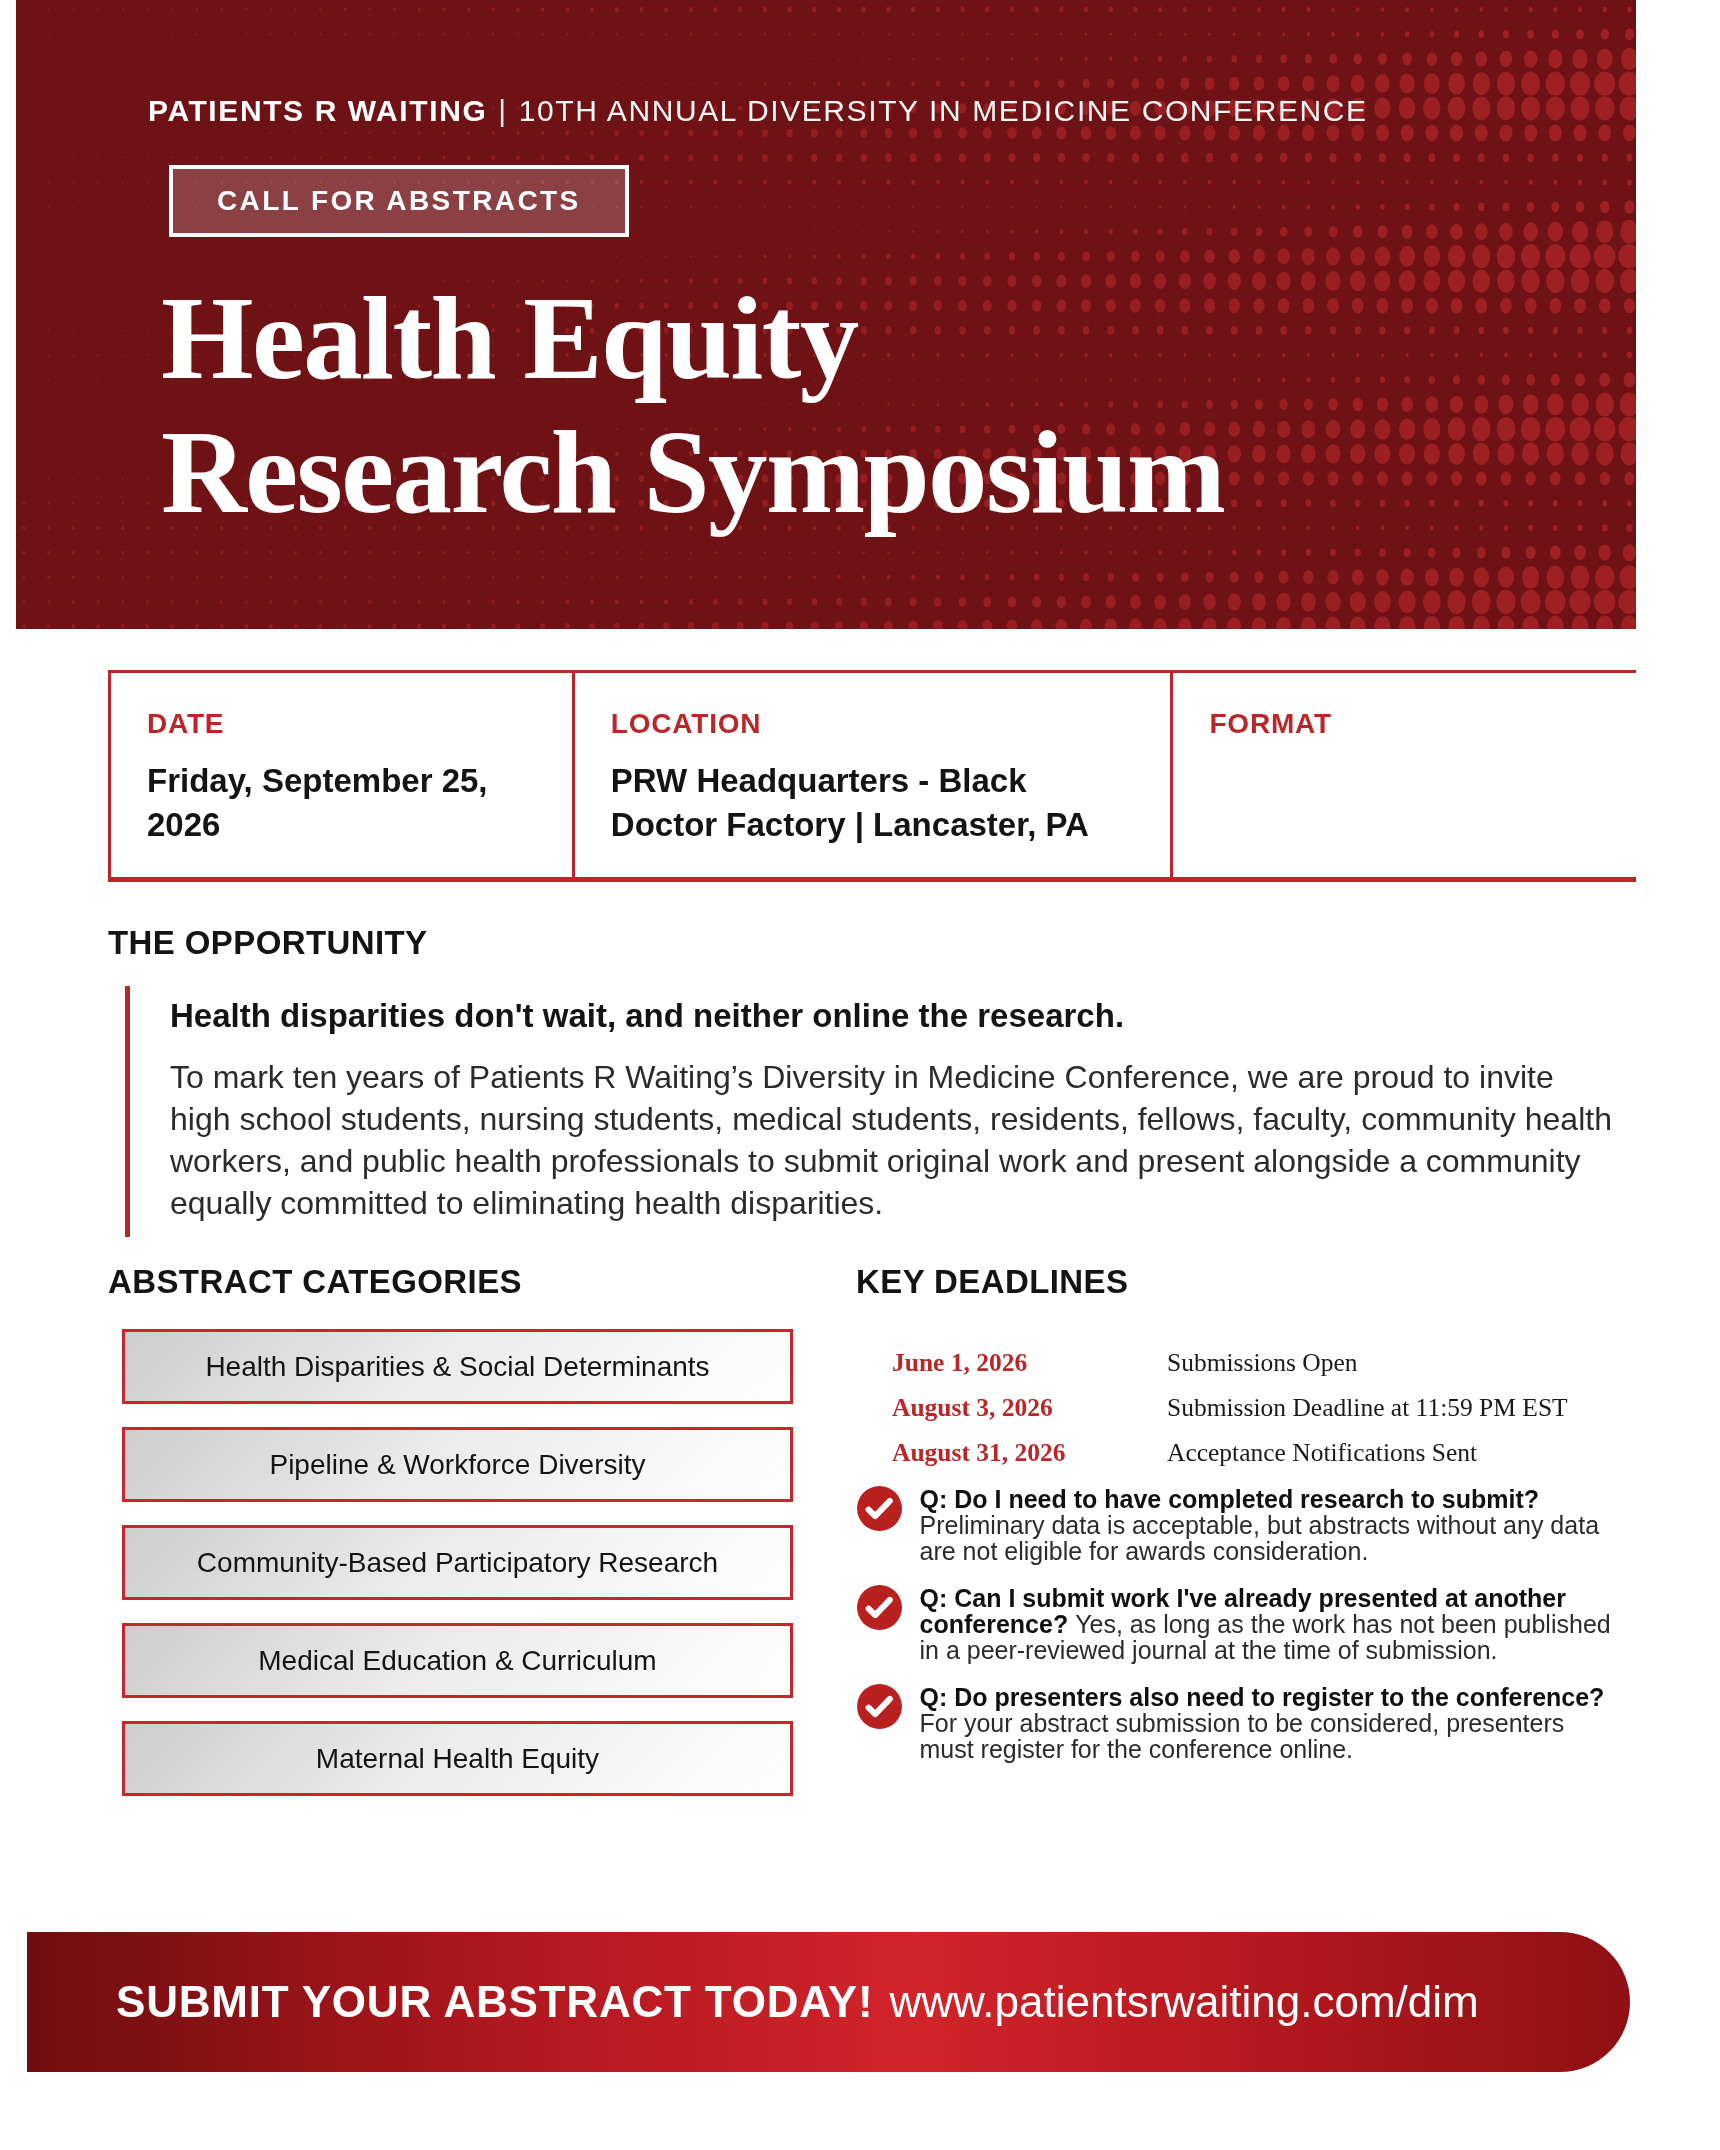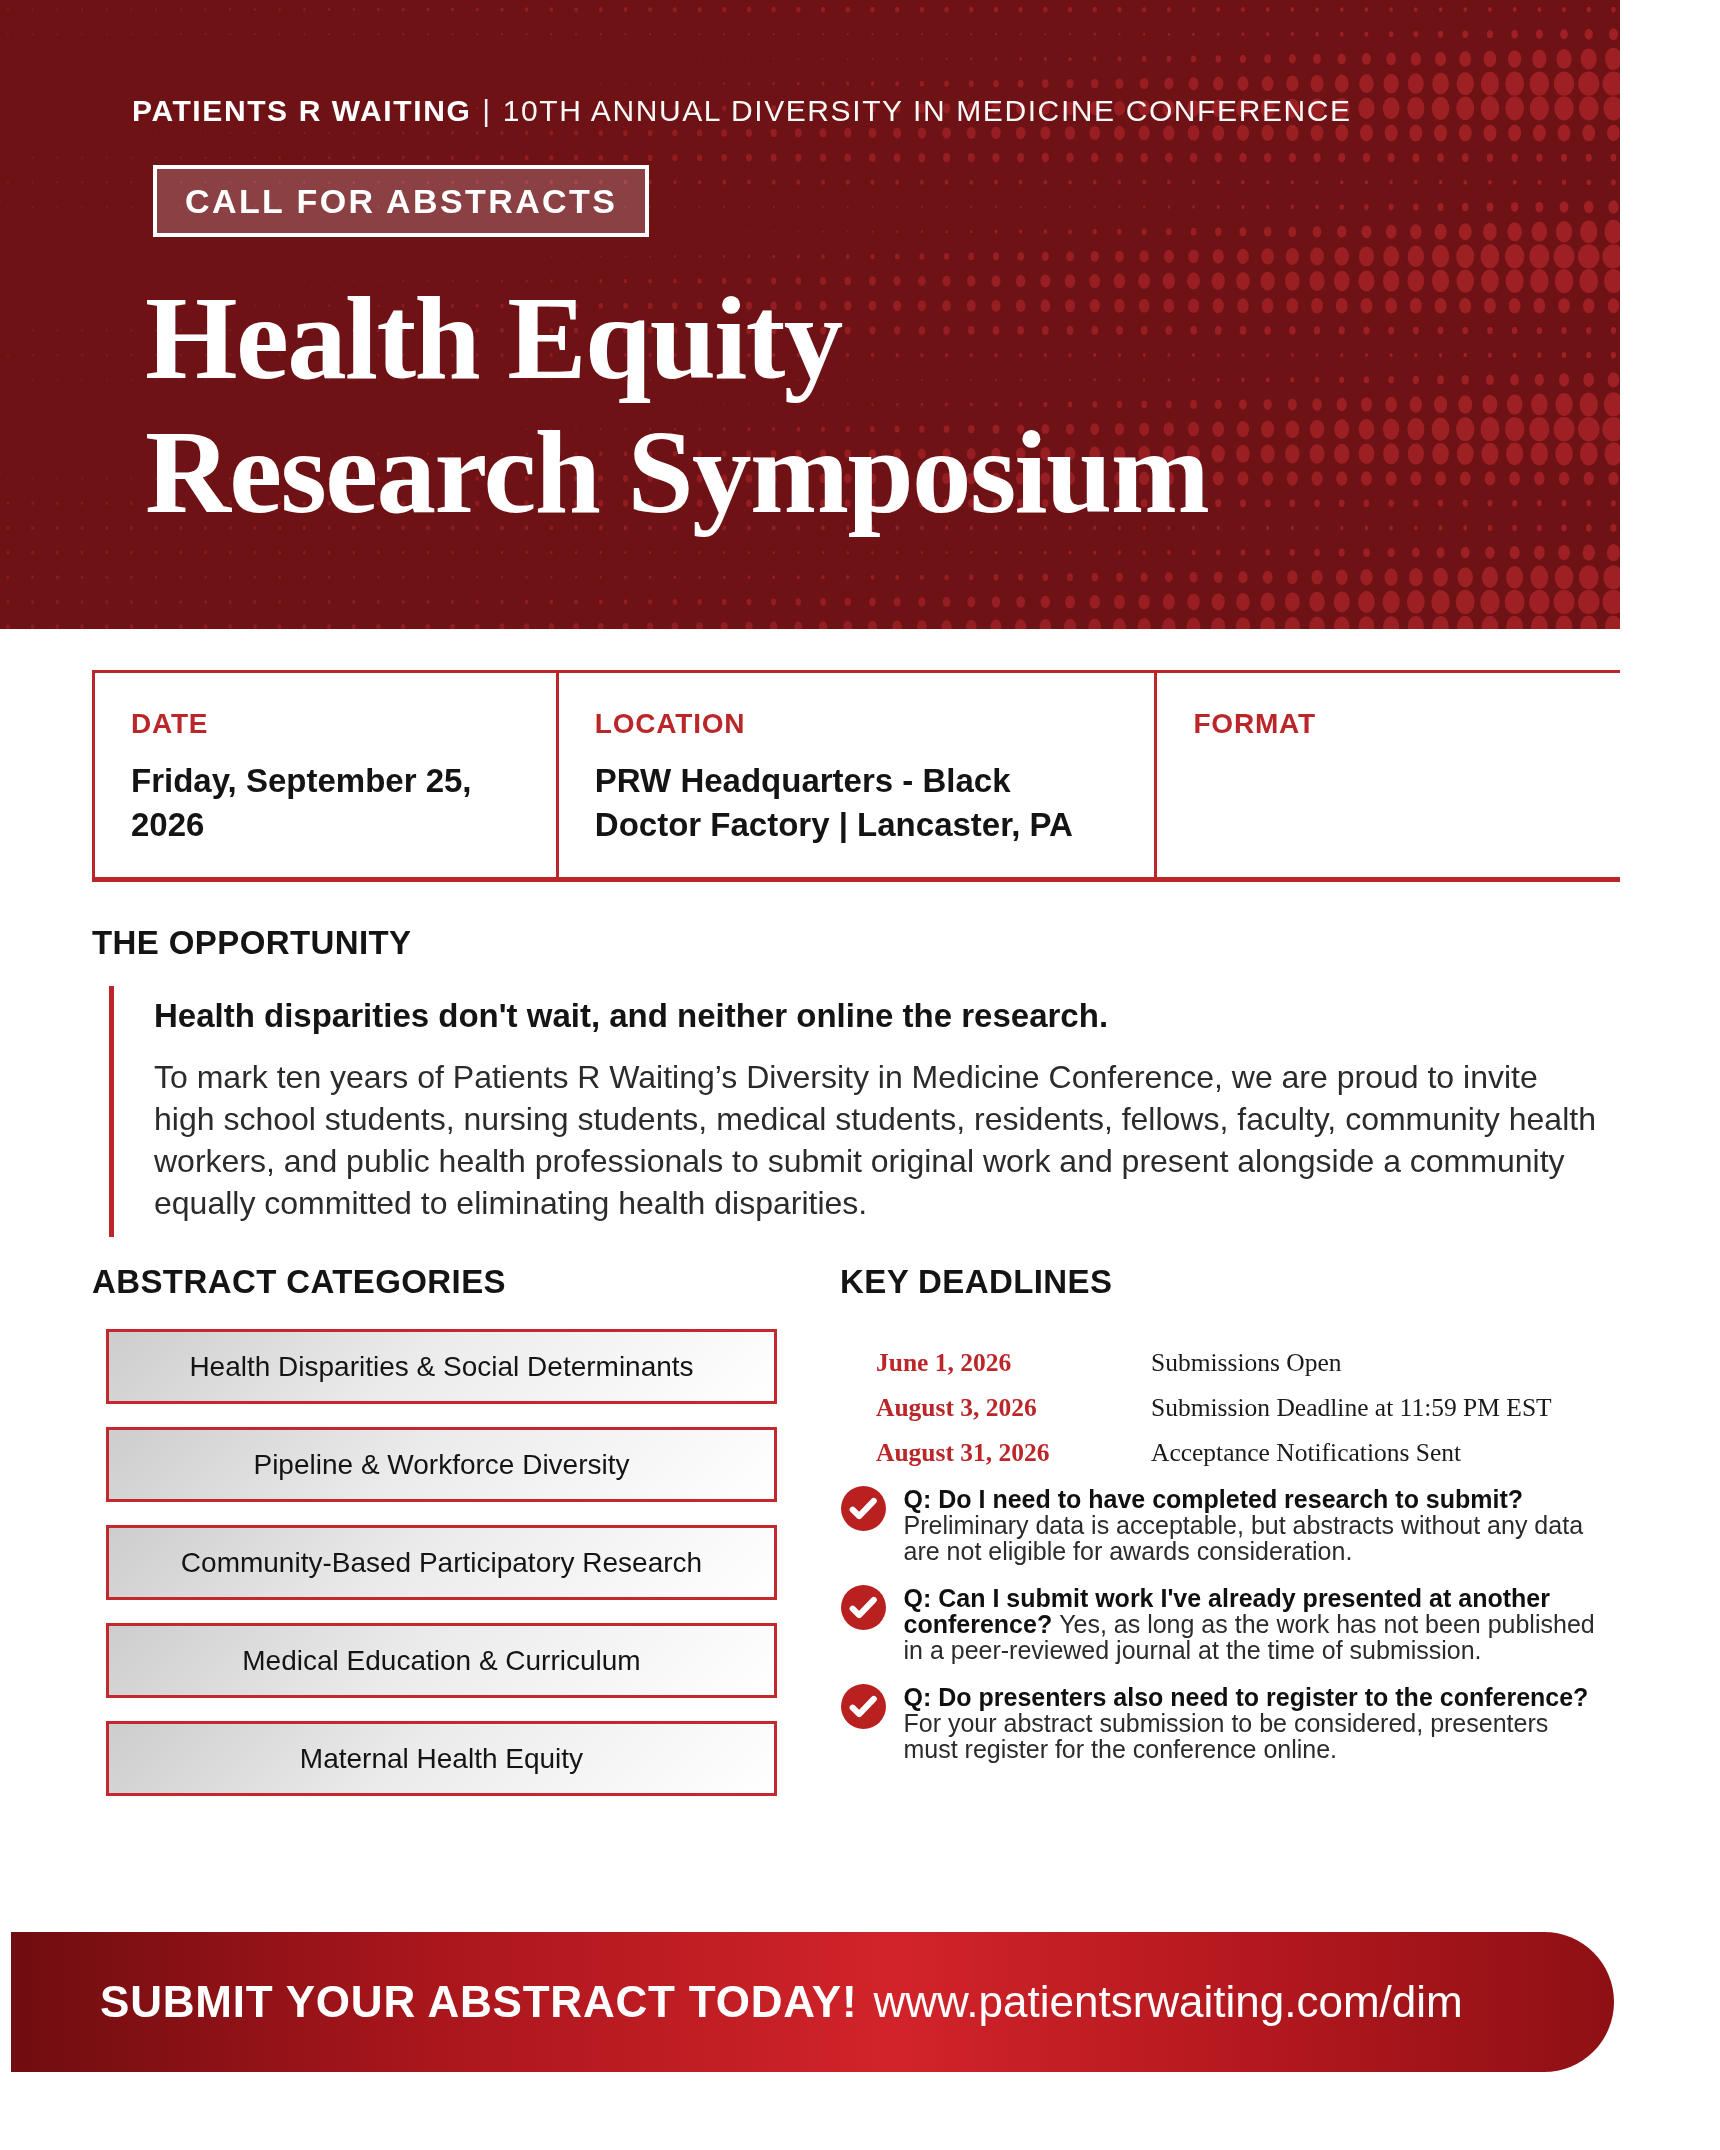--- a/index.html
+++ b/index.html
@@ -7,34 +7,34 @@
     --halftone-dot:#a02125;
     --accent-red:#bb2629;
     --category-border:#c3282c;
     --bar-red:#d2232a;
     --check-red:#b92020;
     --text-dark:#141414;
   }
   html,body{margin:0;padding:0;background:#fff;}
   .page{
     position:relative;width:1620px;height:2151px;background:#ffffff;
-    font-family:"Liberation Sans",sans-serif;overflow:hidden;
+    font-family:"Liberation Sans",sans-serif;overflow:hidden;margin-left:16px;
   }
   
   .hero{position:absolute;left:0;top:0;width:1721px;height:629px;background:var(--maroon);overflow:hidden;}
   .halftone{position:absolute;left:0;top:0;width:1721px;height:629px;display:block;}
   .hero-top{position:absolute;left:132px;top:94px;color:#fff;font-size:30px;letter-spacing:1.6px;white-space:nowrap;}
   .hero-top .org{font-weight:700;}
   .hero-top .sep{font-weight:400;margin:0 11px;opacity:.95;}
   .hero-top .event{font-weight:400;opacity:.97;}
   .badge{
     position:absolute;left:153px;top:165px;height:72px;box-sizing:border-box;
     border:4px solid #ffffff;background:rgba(255,255,255,0.20);
-    display:inline-flex;align-items:center;padding:0 28px;
-    color:#fff;font-weight:700;font-size:34px;letter-spacing:2.4px;white-space:nowrap;
+    display:inline-flex;align-items:center;padding:0 44px;
+    color:#fff;font-weight:700;font-size:28px;letter-spacing:2.4px;white-space:nowrap;
   }
   .title{
     position:absolute;left:145px;top:271px;margin:0;color:#ffffff;
     font-family:"Liberation Serif",serif;font-weight:700;
     font-size:119px;line-height:1.13;letter-spacing:-1.6px;white-space:nowrap;
   }
   
   .info-strip{
     position:absolute;left:92px;top:670px;width:1537px;height:212px;box-sizing:border-box;
     border:3.2px solid var(--accent-red);border-bottom-width:5.6px;display:flex;background:#fff;

